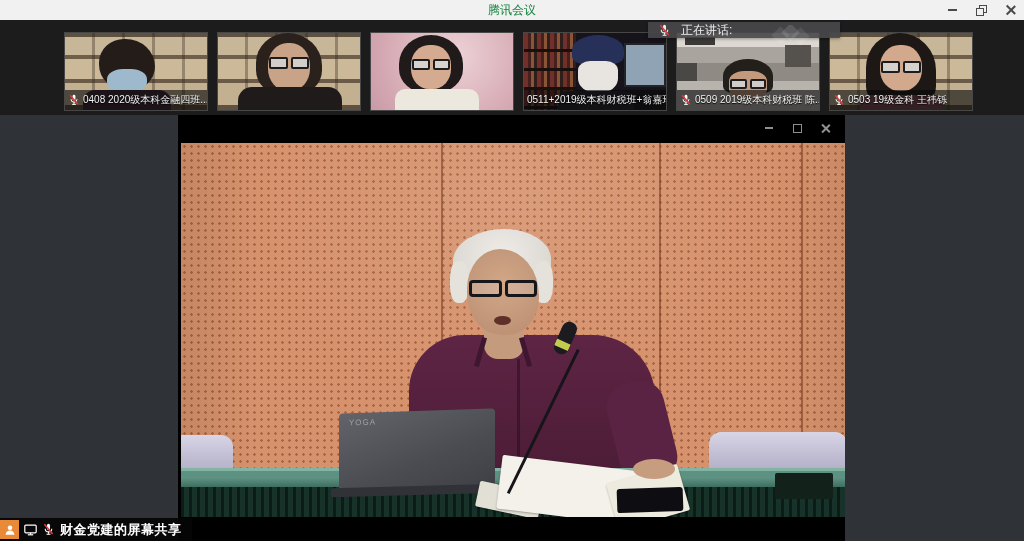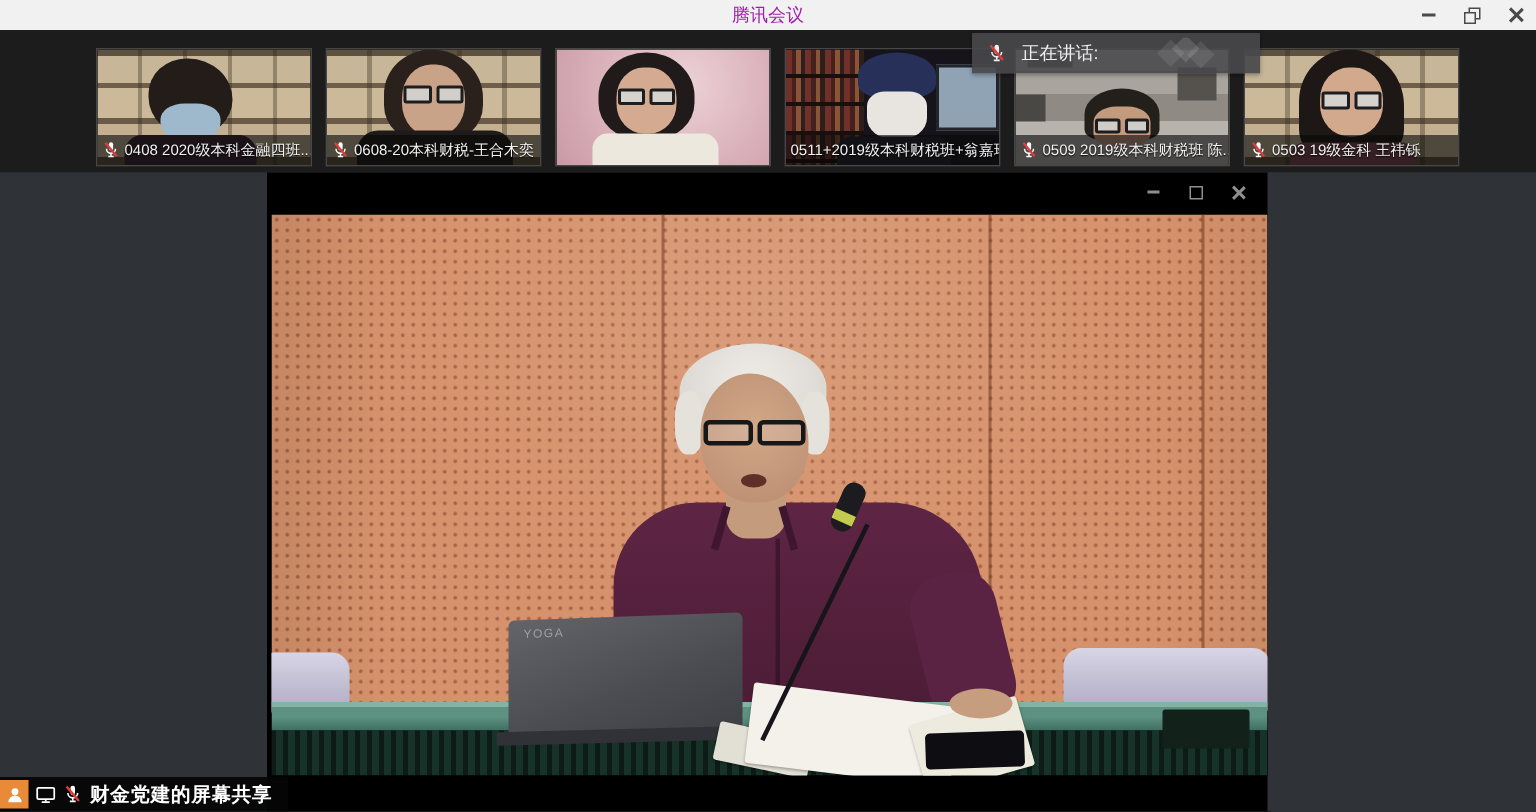--- a/index.html
+++ b/index.html
@@ -3,21 +3,21 @@
 <meta charset="utf-8">
 <style>
   html,body{margin:0;padding:0;}
   body{width:1024px;height:541px;position:relative;overflow:hidden;
        background:#2f3236;font-family:"Liberation Sans","DejaVu Sans",sans-serif;}
   .app{position:absolute;inset:0;}
 
   
   .titlebar{position:absolute;left:0;top:0;width:1024px;height:20px;background:#f1f1f1;
             display:flex;align-items:center;justify-content:center;z-index:20;}
-  .tb-title{font-size:12px;color:#a21caf;}
+  .tb-title{font-size:12px;color:#15803d;}
   .tb-controls{position:absolute;right:6px;top:0;height:20px;display:flex;align-items:center;gap:13px;}
   .tbtn{width:16px;height:16px;display:flex;align-items:center;justify-content:center;cursor:default;}
   .ic-min2{width:9px;height:2px;background:#4a4a4a;display:block;}
   .ic-restore{position:relative;width:11px;height:11px;display:block;}
   .ic-restore::before{content:"";position:absolute;right:0;top:0;width:6px;height:6px;border:1.2px solid #4a4a4a;}
   .ic-restore::after{content:"";position:absolute;left:0;bottom:0;width:6px;height:6px;border:1.2px solid #4a4a4a;background:#f1f1f1;}
   .ic-close2{position:relative;width:10px;height:10px;display:block;}
   .ic-close2::before,.ic-close2::after{content:"";position:absolute;left:4.5px;top:-1px;width:1.5px;height:12px;background:#4a4a4a;}
   .ic-close2::before{transform:rotate(45deg);}
   .ic-close2::after{transform:rotate(-45deg);}
@@ -80,21 +80,21 @@
   .s5 .hair{position:absolute;left:46px;top:26px;width:50px;height:34px;background:#23201c;border-radius:50% 50% 20% 20%;}
   .s5 .face{position:absolute;left:52px;top:38px;width:38px;height:26px;background:#c49a7e;border-radius:40% 40% 30% 30%;}
   .s5 .g-lens{left:53px;top:46px;width:36px;height:10px;}
   
   .s6 .hair{position:absolute;left:36px;top:0;width:70px;height:72px;background:#1d1715;border-radius:48% 52% 26% 26%;}
   .s6 .face{position:absolute;left:50px;top:12px;width:42px;height:46px;background:#d2a98c;border-radius:46%;}
   .s6 .g-lens{left:51px;top:28px;width:40px;height:12px;}
   .s6 .pbody{position:absolute;left:30px;top:62px;width:84px;height:15px;background:#7c4452;border-radius:10px 10px 0 0;}
 
   
-  .speaking-banner{position:absolute;left:648px;top:22px;width:192px;height:27px;
+  .speaking-banner{position:absolute;left:648px;top:22px;width:192px;height:16px;
     background:rgba(72,72,75,0.92);display:flex;align-items:center;gap:10px;padding:0 10px;
     box-sizing:border-box;z-index:12;box-shadow:0 1px 3px rgba(0,0,0,0.35);}
   .speaking-label{color:#f0f0f0;font-size:12px;}
   .wm{position:absolute;right:26px;top:3px;width:44px;height:21px;overflow:hidden;}
   .wm i{position:absolute;width:13px;height:13px;background:rgba(255,255,255,0.09);transform:rotate(45deg);}
   .wm i:nth-child(1){left:4px;top:4px;}
   .wm i:nth-child(2){left:14px;top:1px;background:rgba(255,255,255,0.13);}
   .wm i:nth-child(3){left:24px;top:5px;}
 
   
@@ -224,32 +224,20 @@
       <div class="thumb s2">
         <div class="scene">
           <div class="shelfbg"></div>
           <div class="hair"></div>
           <div class="face"></div>
           <div class="g-lens">
               <i></i>
               <i></i>
             </div>
           <div class="pbody"></div>
-        </div>
-        <div class="nbar">
-          <span class="micmuted">
-              <svg width="12" height="12" viewBox="0 0 12 12">
-                <rect x="4.6" y="0.8" width="2.8" height="5.6" rx="1.4" fill="#fff"></rect>
-                <path d="M3 5.2a3 3 0 0 0 6 0" fill="none" stroke="#fff" stroke-width="1"></path>
-                <line x1="6" y1="8.2" x2="6" y2="10" stroke="#fff" stroke-width="1"></line>
-                <line x1="4.2" y1="10.4" x2="7.8" y2="10.4" stroke="#fff" stroke-width="1"></line>
-                <line x1="2.2" y1="1.2" x2="9.8" y2="10.2" stroke="#e23b3b" stroke-width="1.5"></line>
-              </svg>
-            </span>
-          <span class="nm">0608-20本科财税-王合木奕</span>
         </div>
       </div>
 
       <div class="thumb s3">
         <div class="scene">
           <div class="pinkbg"></div>
           <div class="hair"></div>
           <div class="face"></div>
           <div class="g-lens">
               <i></i>

